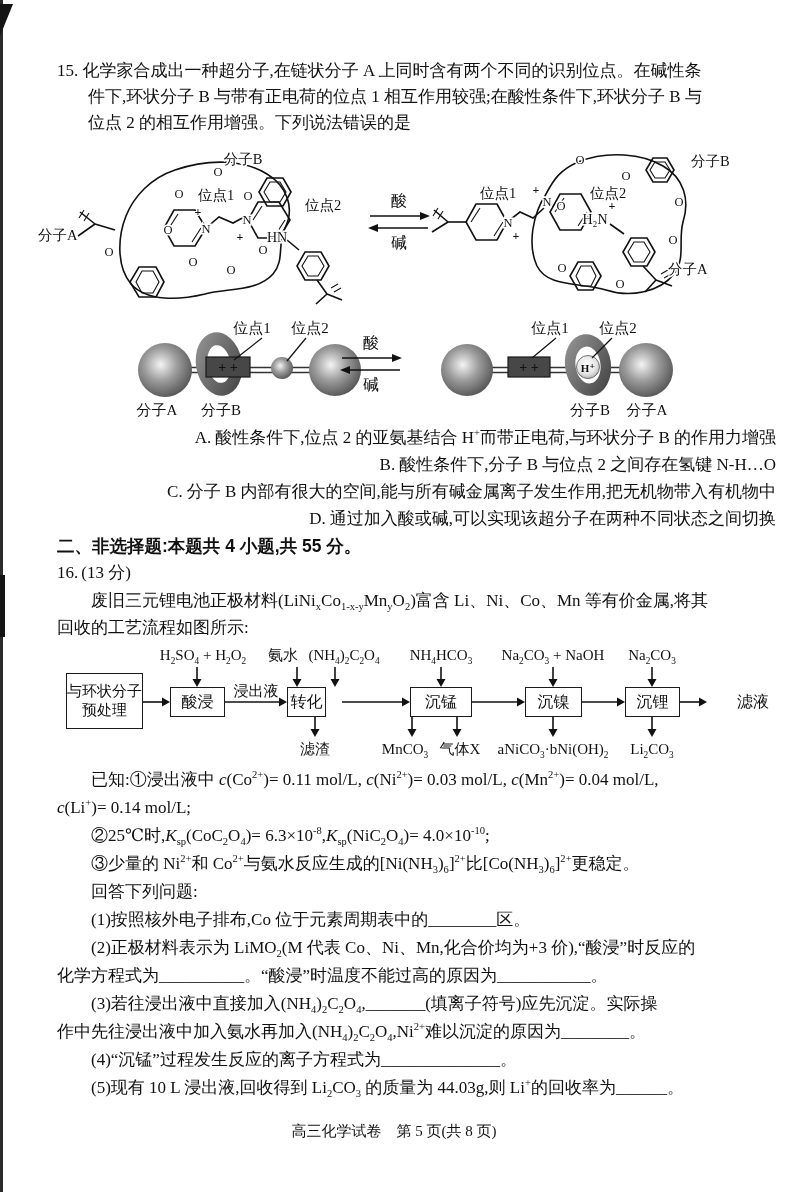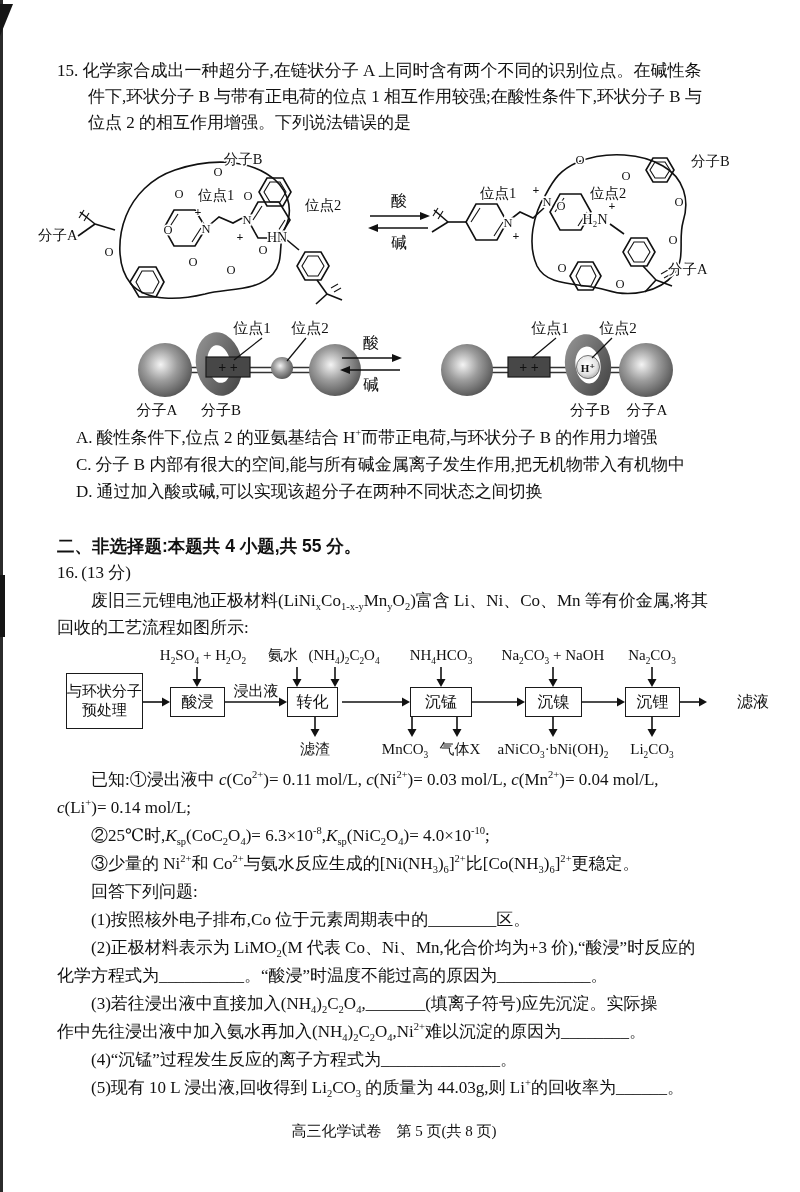--- a/index.html
+++ b/index.html
@@ -5,21 +5,21 @@
   html,body{margin:0;padding:0;background:#888;}
   .page{position:relative;width:800px;height:1192px;background:#fff;color:#111;
         font-family:"Liberation Serif","DejaVu Serif",serif;font-size:17px;overflow:hidden;}
   .abs{position:absolute;}
   sub,sup{font-size:0.62em;line-height:0;}
   i{font-style:italic;}
   
   .stem{left:57px;top:58px;width:716px;line-height:26px;padding-left:31px;text-indent:-31px;}
   
   .options{left:76px;top:424px;width:700px;line-height:27px;}
-  .option{white-space:nowrap;}
+  .option{white-space:nowrap;text-align:right;}
   .option .olabel{margin-right:4px;}
   
   .sec2{left:57px;top:534px;font-weight:700;font-family:"Liberation Sans","DejaVu Sans",sans-serif;font-size:17.5px;}
   .q16head{left:57px;top:561px;}
   .q16head span{margin-right:3px;}
   .intro{left:57px;top:587px;width:716px;line-height:27px;text-indent:2em;}
   
   .kblock{left:57px;top:766px;width:718px;line-height:28px;}
   .kblock p{margin:0;text-indent:2em;}
   
@@ -255,20 +255,21 @@
       <line x1="172" y1="20" x2="152" y2="40" stroke="#111" stroke-width="1.2"></line>
       <text class="slabel" x="110" y="15" text-anchor="middle">位点1</text>
       <text class="slabel" x="178" y="15" text-anchor="middle">位点2</text>
       <text class="slabel" x="150" y="97" text-anchor="middle">分子B</text>
       <text class="slabel" x="207" y="97" text-anchor="middle">分子A</text>
     </svg>
   </div>
 
   <div class="abs options">
     <div class="option"><span class="olabel">A.</span><span>酸性条件下,位点 2 的亚氨基结合 H<sup>+</sup>而带正电荷,与环状分子 B 的作用力增强</span></div>
+    <div class="option"><span class="olabel">B.</span><span>酸性条件下,分子 B 与位点 2 之间存在氢键 N-H…O</span></div>
     <div class="option"><span class="olabel">C.</span><span>分子 B 内部有很大的空间,能与所有碱金属离子发生作用,把无机物带入有机物中</span></div>
     <div class="option"><span class="olabel">D.</span><span>通过加入酸或碱,可以实现该超分子在两种不同状态之间切换</span></div>
   </div>
 
   <div class="abs sec2">二、非选择题:本题共 4 小题,共 55 分。</div>
 
   <div class="abs q16head"><span>16.</span><span>(13 分)</span></div>
   <div class="abs intro">废旧三元锂电池正极材料(LiNi<sub>x</sub>Co<sub>1-x-y</sub>Mn<sub>y</sub>O<sub>2</sub>)富含 Li、Ni、Co、Mn 等有价金属,将其<br>回收的工艺流程如图所示:</div>
 
   <div class="abs flow">
@@ -321,21 +322,21 @@
         <polygon points="395.5,84 400,92 404.5,84"></polygon>
           <polygon points="491.5,84 496,92 500.5,84"></polygon>
         <polygon points="590.5,84 595,92 599.5,84"></polygon>
       </g>
     </svg>
     <div class="fc-pre">
       <div>与环状分子</div>
       <div>预处理</div>
     </div>
     <div class="fc-box" style="left:113px;width:55px;">酸浸</div>
-    <div class="fc-box" style="left:230px;width:51px;">转化</div>
+    <div class="fc-box" style="left:230px;width:39px;">转化</div>
     <div class="fc-box" style="left:353px;width:62px;">沉锰</div>
     <div class="fc-box" style="left:468px;width:57px;">沉镍</div>
     <div class="fc-box" style="left:568px;width:55px;">沉锂</div>
     <div class="fc-lab" style="left:86px;top:0;width:120px;">H<sub>2</sub>SO<sub>4</sub> + H<sub>2</sub>O<sub>2</sub></div>
     <div class="fc-lab" style="left:196px;top:0;width:60px;">氨水</div>
     <div class="fc-lab" style="left:237px;top:0;width:100px;">(NH<sub>4</sub>)<sub>2</sub>C<sub>2</sub>O<sub>4</sub></div>
     <div class="fc-lab" style="left:334px;top:0;width:100px;">NH<sub>4</sub>HCO<sub>3</sub></div>
     <div class="fc-lab" style="left:436px;top:0;width:120px;">Na<sub>2</sub>CO<sub>3</sub> + NaOH</div>
     <div class="fc-lab" style="left:555px;top:0;width:80px;">Na<sub>2</sub>CO<sub>3</sub></div>
     <div class="fc-lab" style="left:168px;top:36px;width:62px;">浸出液</div>

